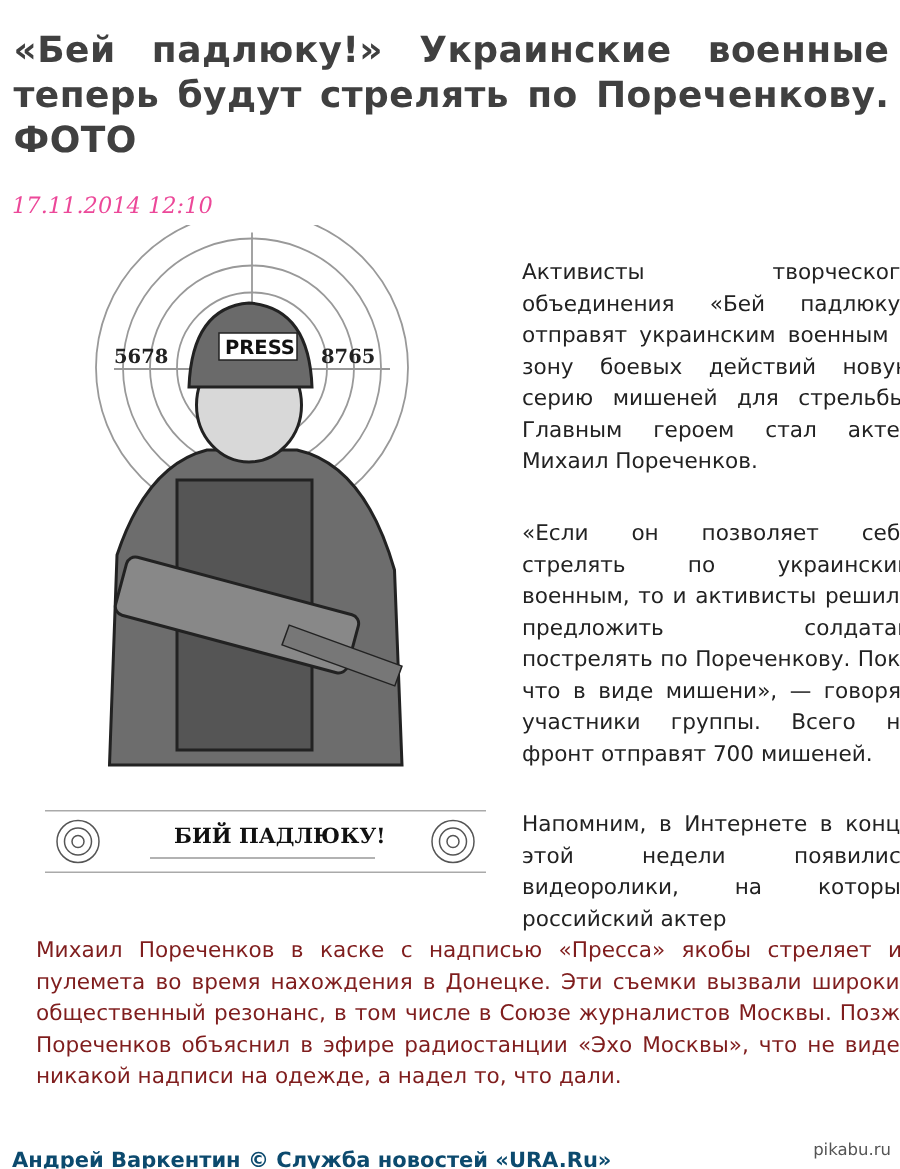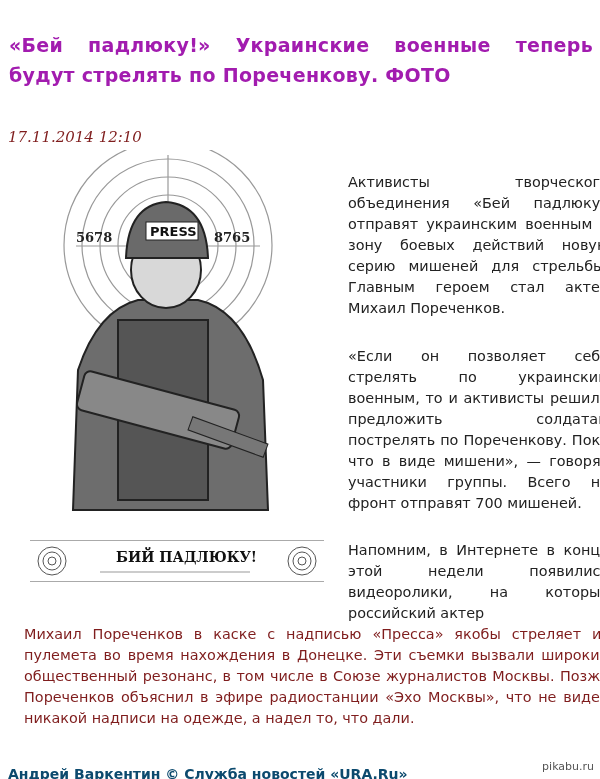--- a/index.html
+++ b/index.html
@@ -1,18 +1,18 @@
 <!DOCTYPE html>
 <html><head>
 <meta charset="utf-8">
 <style>
   html,body{margin:0;padding:0;background:#fff;}
   body{width:600px;height:779px;position:relative;overflow:hidden;font-family:"DejaVu Sans","Liberation Sans",sans-serif;color:#1a1a1a;}
-  .title{position:absolute;left:9px;top:18px;width:584px;font-family:"DejaVu Sans",sans-serif;font-weight:bold;font-size:19px;line-height:30px;text-align:justify;color:#a21caf;letter-spacing:0.3px;margin-top:12px;}
-  .date{position:absolute;left:8px;top:128px;font-family:"DejaVu Serif",serif;font-style:italic;font-size:15px;color:#7f1d1d;}
+  .title{position:absolute;left:9px;top:18px;width:584px;font-family:"DejaVu Sans",sans-serif;font-weight:bold;font-size:24px;line-height:30px;text-align:justify;color:#404040;letter-spacing:0.3px;}
+  .date{position:absolute;left:8px;top:128px;font-family:"DejaVu Serif",serif;font-style:italic;font-size:15px;color:#ec4899;}
   .illus{position:absolute;left:8px;top:150px;width:310px;height:370px;}
   .banner{position:absolute;left:30px;top:540px;width:294px;height:40px;border-top:1px solid #aaa;border-bottom:1px solid #aaa;}
   .col{position:absolute;left:332px;width:261px;font-size:14.4px;line-height:21px;text-align:justify;color:#222;}
   .p1{top:156px;}
   .p2{top:330px;}
   .p3{top:524px;}
   .full{position:absolute;left:8px;top:608px;width:585px;font-size:14.4px;line-height:21px;text-align:justify;color:#7f1d1d;}
   .sig{position:absolute;left:8px;top:740px;font-weight:bold;font-size:14px;color:#0c4a6e;margin-top:26px;}
   .wm{position:absolute;right:6px;bottom:6px;font-size:11px;color:#555;text-align:right;}
   p{margin:16px;}

